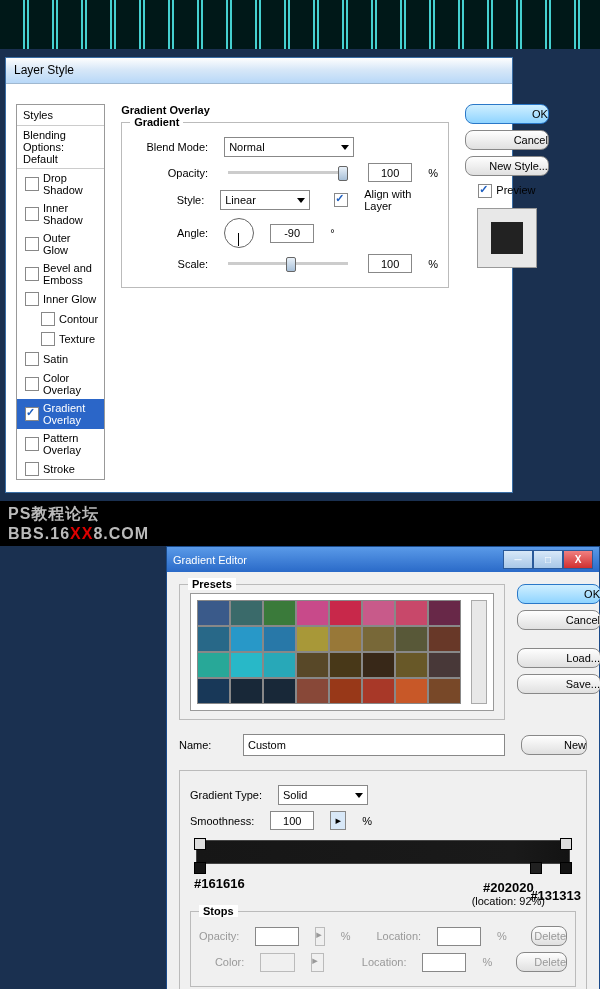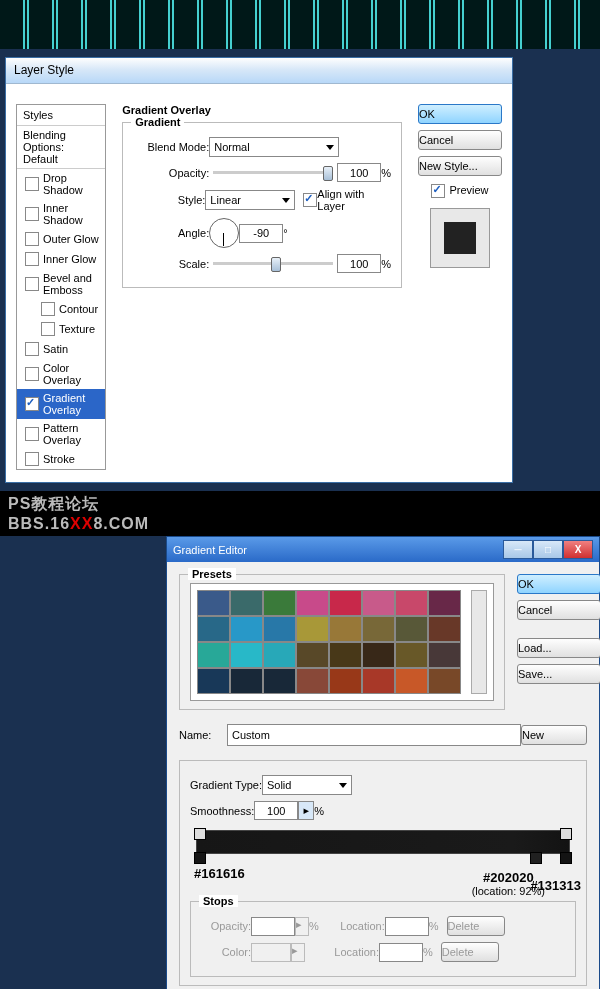--- a/index.html
+++ b/index.html
@@ -14,32 +14,32 @@
 .sp-item{padding:3px 6px 3px 8px;display:flex;align-items:center;gap:4px}
 .sp-item.indent{padding-left:24px}
 .sp-item.sel{background:#2b66c8;color:#fff}
 .chk{width:12px;height:12px;border:1px solid #888;background:#fff;display:inline-block;flex-shrink:0}
 .chk.on{background:#fff;position:relative}
 .chk.on::after{content:'✓';position:absolute;top:-2px;left:0;color:#2060c0;font-size:11px;font-weight:bold}
 .center-panel{flex:1;padding:0 8px}
 .gp-title{font-weight:bold;margin-bottom:2px}
 .fieldset{border:1px solid #bbb;padding:8px 10px;position:relative;margin-top:6px}
 .fieldset-lbl{position:absolute;top:-7px;left:8px;background:#fff;padding:0 4px;font-weight:bold;font-size:11px}
-.row{display:flex;align-items:center;margin:6px 0;gap:0}
+.row{display:flex;align-items:center;margin:6px 0;gap:16px}
 .row-lbl{width:76px;text-align:right;font-size:11px}
 .dd{border:1px solid #888;background:#fff;padding:1px 4px;display:flex;align-items:center;justify-content:space-between;min-width:80px;height:16px}
 .dd-arrow{width:0;height:0;border-left:4px solid transparent;border-right:4px solid transparent;border-top:5px solid #000}
 .slider{width:120px;height:3px;background:#ccc;position:relative;margin:0 4px}
 .slider-t{position:absolute;top:-5px;width:8px;height:13px;background:linear-gradient(#e8f0f8,#a8c0d8);border:1px solid #666;border-radius:2px}
 .num-in{border:1px solid #888;width:38px;height:15px;text-align:center;font-size:11px;background:#fff}
 .grad-sw{width:100px;height:17px;border:1px solid #666;background:linear-gradient(90deg,#1a1a1a,#0a0a0a)}
 .angle-wheel{width:28px;height:28px;border:1px solid #666;border-radius:50%;position:relative;background:#fff}
 .angle-wheel::after{content:'';position:absolute;width:1px;height:13px;background:#000;left:13px;top:14px}
 .right-panel{width:86px;display:flex;flex-direction:column;gap:6px;align-items:center}
-.btn{border:1px solid #888;border-radius:3px;background:linear-gradient(#fefefe,#e0e0e0);padding:3px 0;width:82px;text-align:left;font-size:11px;cursor:pointer}
+.btn{border:1px solid #888;border-radius:8px;background:linear-gradient(#fefefe,#e0e0e0);padding:3px 0;width:82px;text-align:right;font-size:11px;cursor:pointer}
 .btn.primary{background:linear-gradient(#cfefff,#8fd4ff);border-color:#2a78c8}
 .preview-box{width:58px;height:58px;border:1px solid #999;background:#e8e8e8;display:flex;align-items:center;justify-content:center;margin-top:4px}
 .preview-sw{width:32px;height:32px;background:#222}
 .watermark{background:#000;color:#bbb;padding:3px 8px;font:bold 16px Arial;letter-spacing:1px}
 .watermark .red{color:#d00}
 .ge-dialog{position:absolute;left:166px;top:509px;width:434px;background:#e8f0f8;border:1px solid #1a4a8a;box-sizing:border-box}
 .ge-title{background:linear-gradient(#5a9ae8,#2a6ac8);padding:3px 6px;color:#fff;display:flex;justify-content:space-between;align-items:center}
 .winbtns{display:flex;gap:0}
 .winbtn{width:28px;height:17px;border:1px solid #2a5a9a;background:linear-gradient(#d8e8f8,#a8c8e8);display:flex;align-items:center;justify-content:center;font-size:10px}
 .winbtn.close{background:linear-gradient(#f08080,#d03030);color:#fff;font-weight:bold}
@@ -73,25 +73,25 @@
    <div class="sp-item">
           <span class="chk"></span>
           <span>Inner Shadow</span>
         </div>
    <div class="sp-item">
           <span class="chk"></span>
           <span>Outer Glow</span>
         </div>
    <div class="sp-item">
           <span class="chk"></span>
+          <span>Bevel and Emboss</span>
+        </div>
+   <div class="sp-item">
+          <span class="chk"></span>
           <span>Inner Glow</span>
-        </div>
-   <div class="sp-item">
-          <span class="chk"></span>
-          <span>Bevel and Emboss</span>
         </div>
    <div class="sp-item indent">
           <span class="chk"></span>
           <span>Contour</span>
         </div>
    <div class="sp-item indent">
           <span class="chk"></span>
           <span>Texture</span>
         </div>
    <div class="sp-item">

